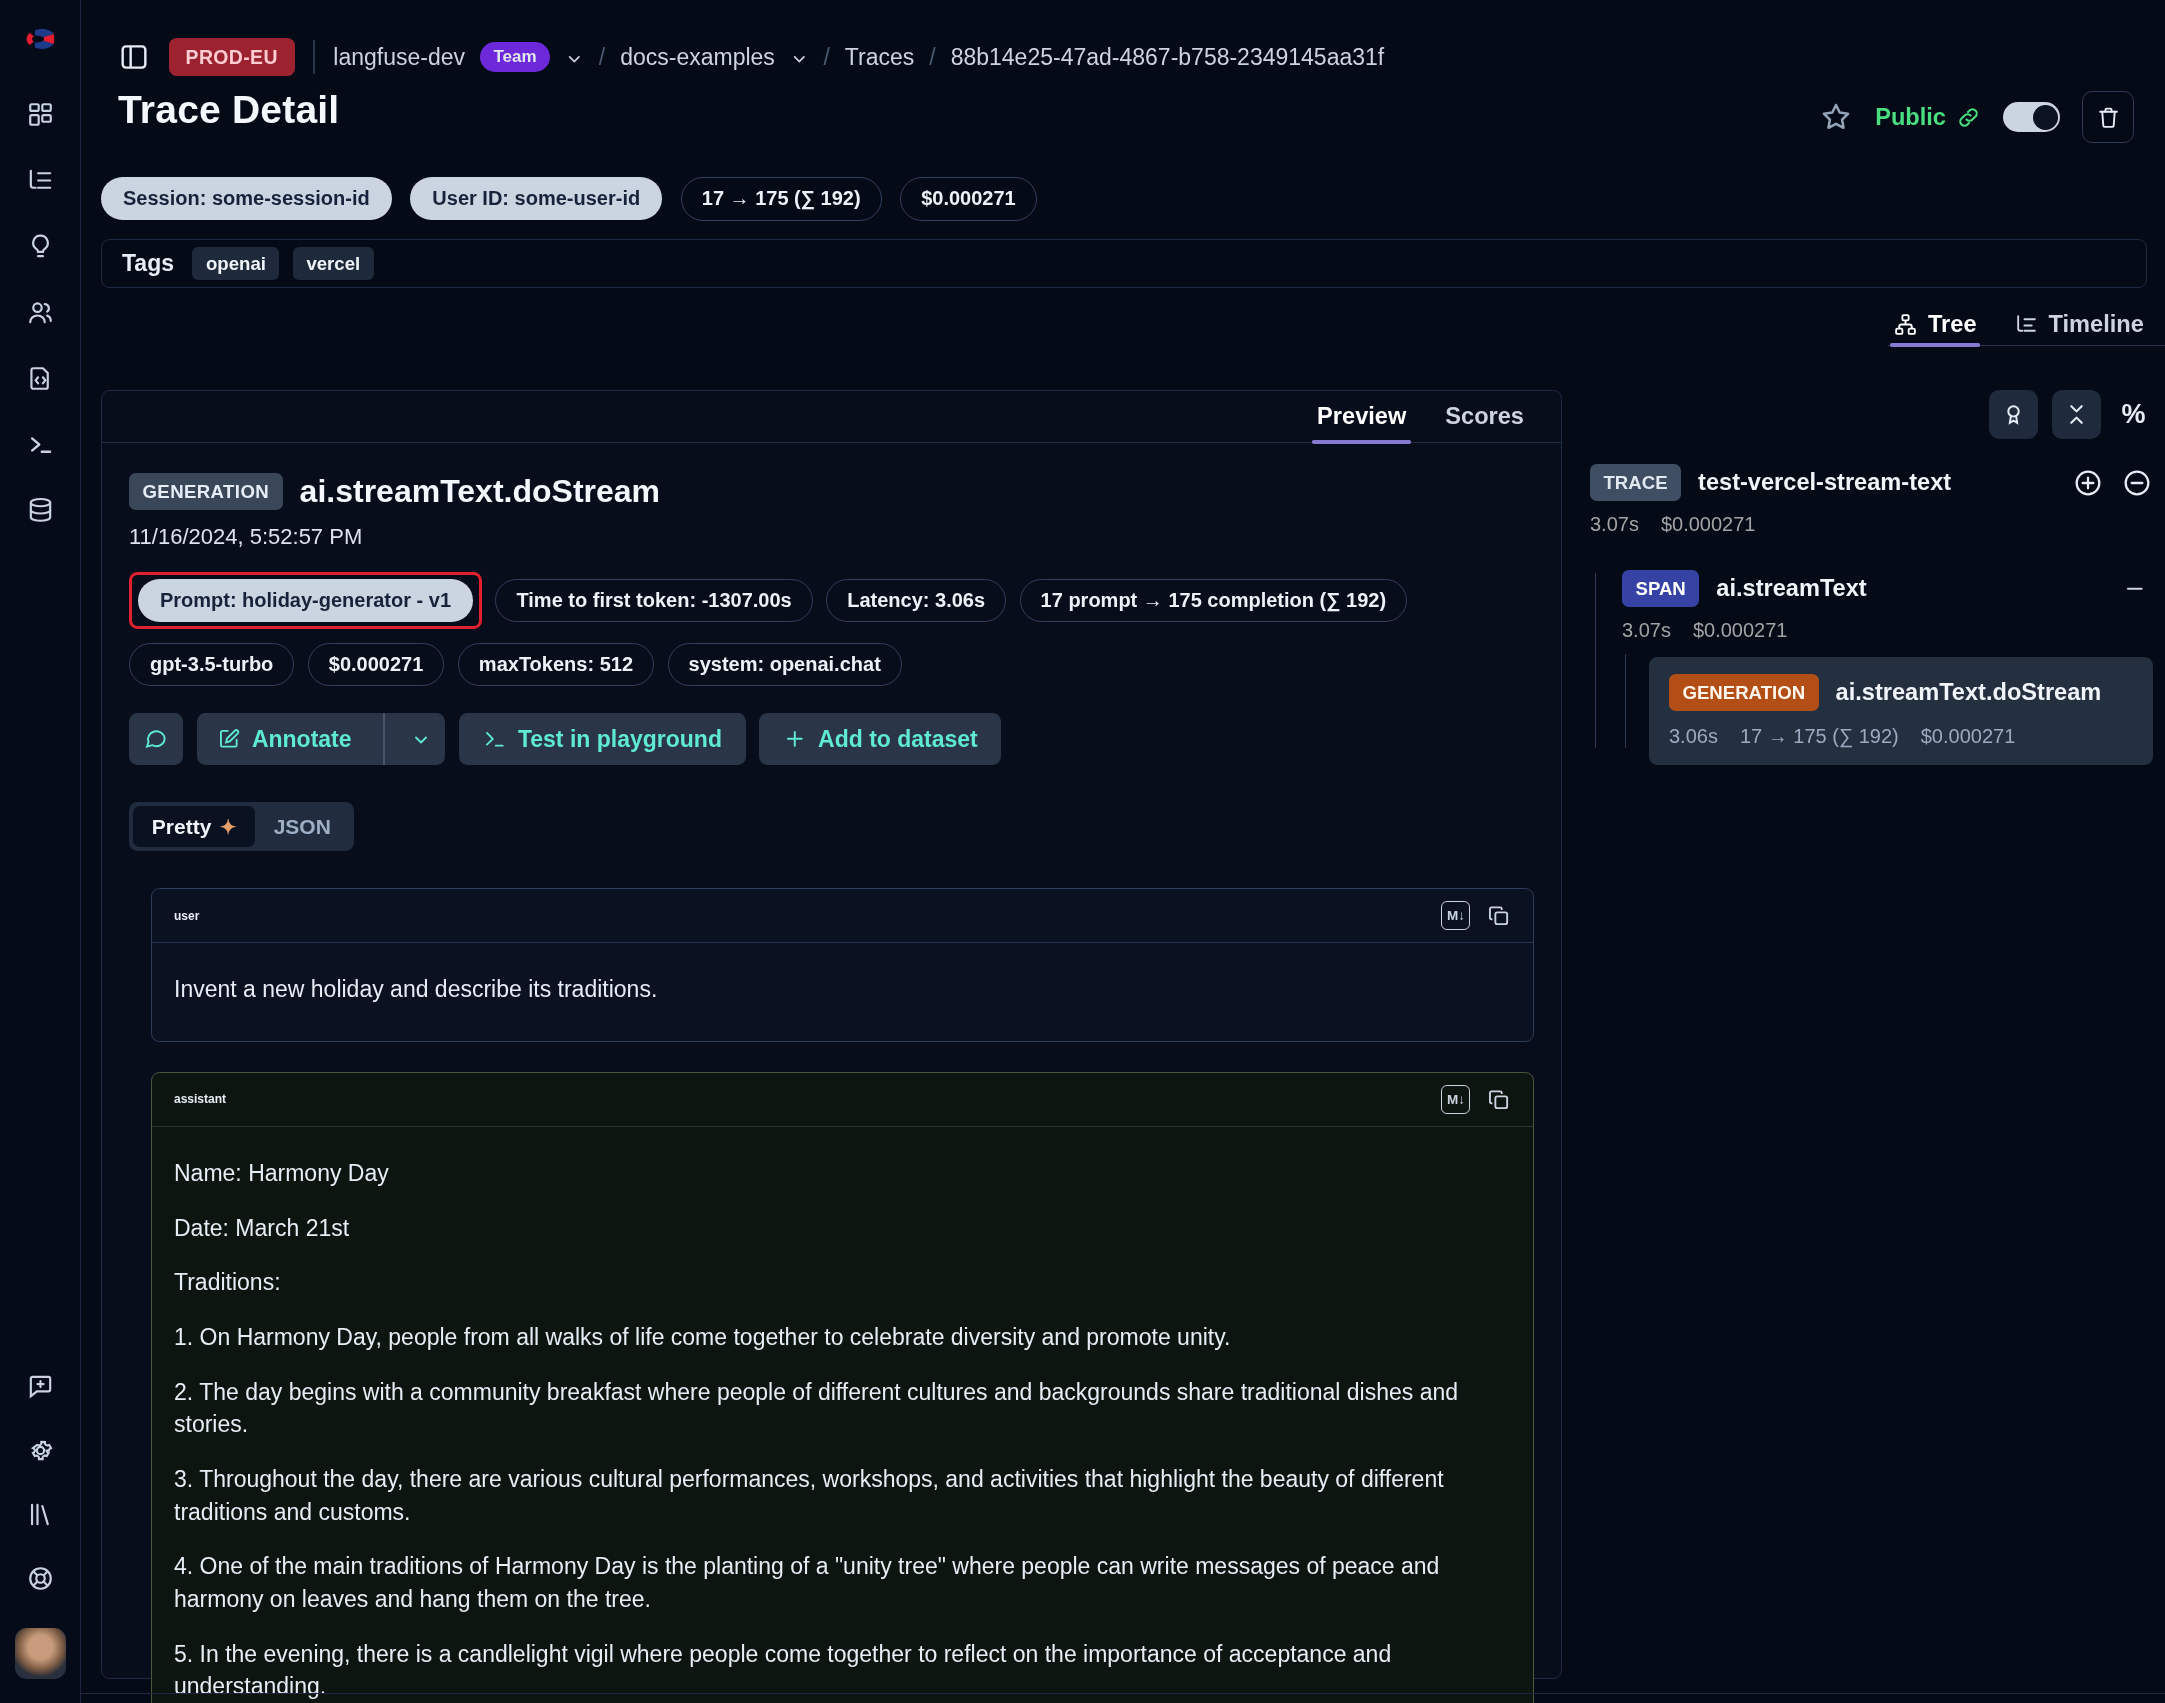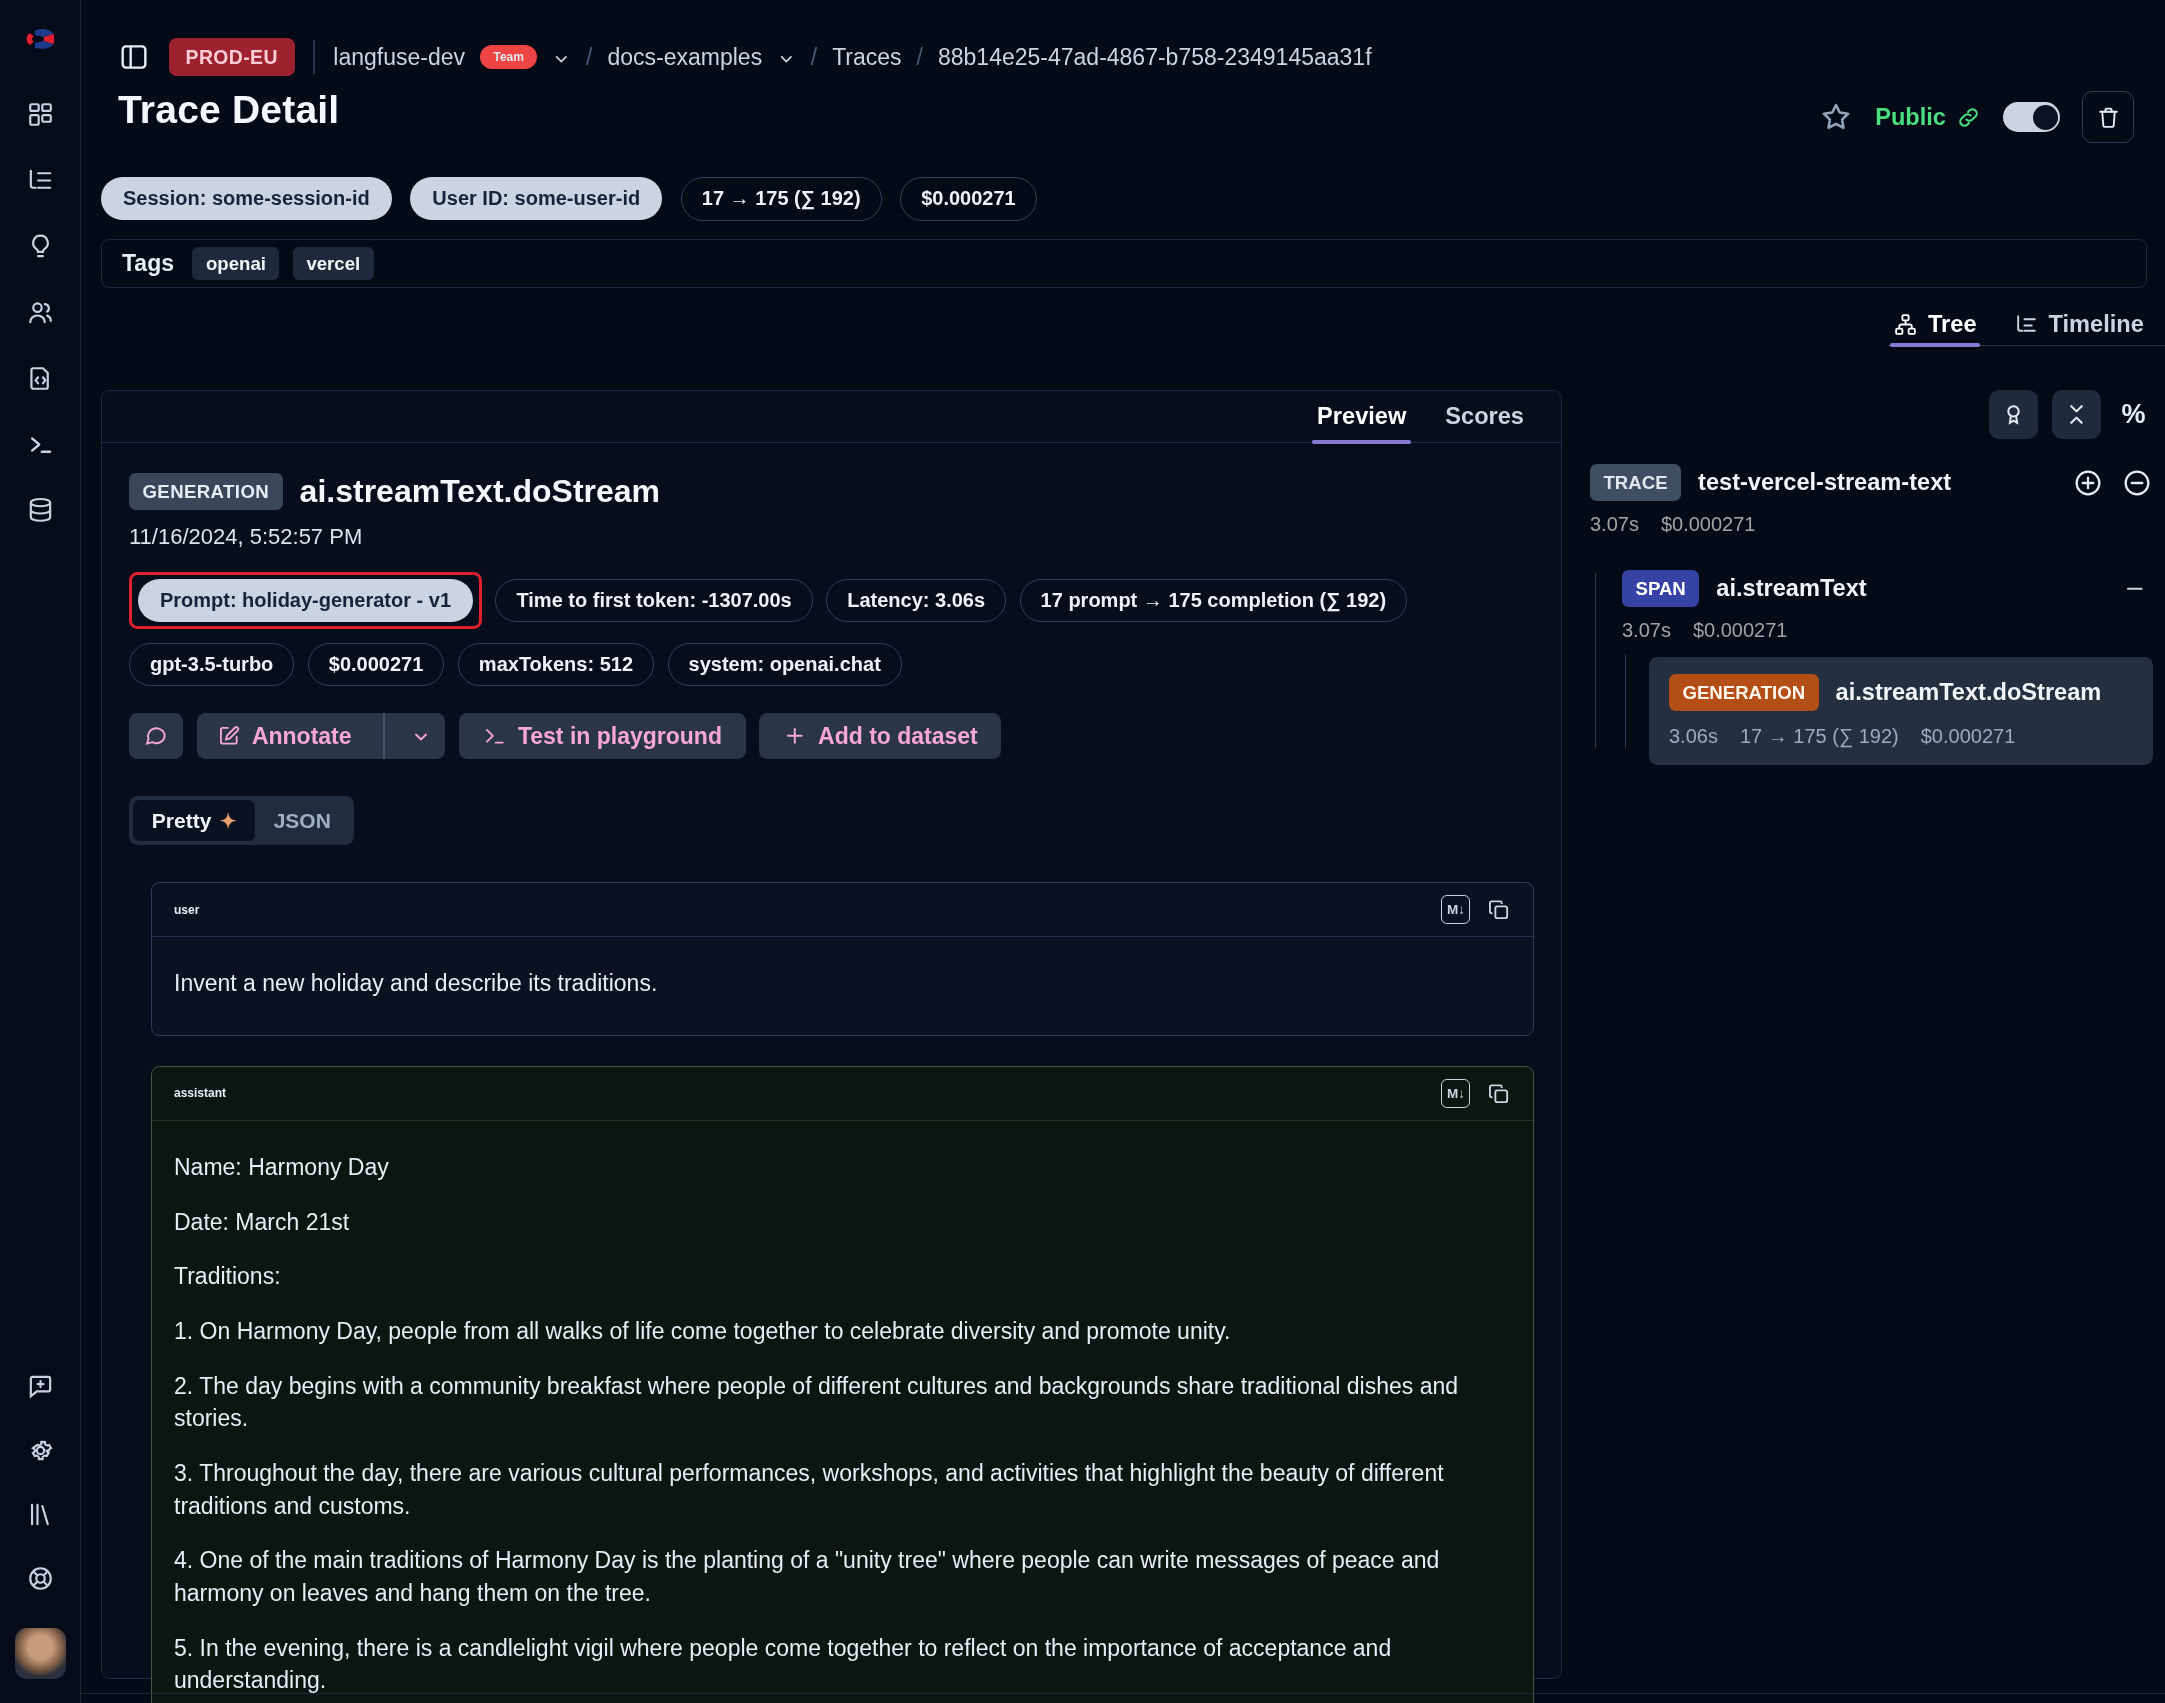--- a/index.html
+++ b/index.html
@@ -17,21 +17,21 @@
   .side-ic svg { width:100%; height:100%; }
   .avatar { width:51px; height:51px; border-radius:11.8px; background:radial-gradient(circle at 50% 38%, #c79b7b 0 30%, #7a5a43 55%, #2a2f3a 72%, #23314d 100%); }
 
   
   .hdr-row { position:absolute; left:118px; top:35px; height:44px; display:flex; align-items:center; gap:18.6px; }
   .panel-toggle { width:32px; height:32px; color:#e6edf6; cursor:pointer; }
   .env-badge { background:#9c2230; color:#fecdd3; font-weight:700; font-size:19.4px; padding:7.6px 17px; border-radius:7.6px; letter-spacing:0.4px; }
   .hdr-sep { width:1.3px; height:34px; background:#26344e; }
   .crumbs { display:flex; align-items:center; gap:15px; font-size:23px; color:#cbd5e1; font-weight:500; }
   .crumb { cursor:pointer; }
-  .team-badge { background:#ef4444; color:#e2e8f0; font-size:12px; font-weight:600; padding:5px 13.5px; border-radius:842px; }
+  .team-badge { background:#6d28d9; color:#e2e8f0; font-size:17px; font-weight:600; padding:5px 13.5px; border-radius:842px; }
   .chev { width:18.6px; height:18.6px; color:#cbd5e1; }
   .slash { color:#4b5a75; font-size:23px; }
 
   .page-title { position:absolute; left:118px; top:88px; font-size:39px; font-weight:700; color:#f4f7fb; letter-spacing:0.2px; }
 
   .hdr-right { position:absolute; right:32px; top:91px; display:flex; align-items:center; gap:22px; }
   .star-btn { width:34px; height:34px; color:#93a3b8; cursor:pointer; }
   .public-link { display:flex; align-items:center; gap:10px; color:#4ade80; font-size:23.6px; font-weight:700; cursor:pointer; }
   .link-ic { width:25px; height:25px; }
   .switch { width:57px; height:30px; background:#cbd5e1; border-radius:842px; position:relative; cursor:pointer; }
@@ -65,21 +65,21 @@
   .gen-head { display:flex; align-items:center; gap:17px; }
   .type-badge { background:#3a4759; color:#e6edf6; font-size:18.6px; font-weight:700; padding:7.6px 13.5px; border-radius:6.7px; letter-spacing:0.4px; }
   .gen-name { font-size:32px; font-weight:700; color:#f4f7fb; }
   .gen-time { margin-top:13.5px; font-size:22px; color:#dbe4ef; }
 
   .badge-row { display:flex; gap:13.5px; align-items:center; margin-top:22px; flex-wrap:wrap; }
   .badge-row2 { margin-top:13.5px; }
   .red-box { border:3.4px solid #e0202f; border-radius:8.4px; padding:4.2px 5.9px; display:inline-flex; }
 
   .actions { display:flex; gap:13.5px; margin-top:27px; align-items:stretch; }
-  .act-btn { background:#2a3548; border:none; color:#f9a8d4; font-family:inherit; font-size:23px; font-weight:600; border-radius:8.4px; display:flex; align-items:center; gap:11.8px; padding:0 23.6px; height:46px; cursor:pointer; }
+  .act-btn { background:#2a3548; border:none; color:#5eead4; font-family:inherit; font-size:23px; font-weight:600; border-radius:8.4px; display:flex; align-items:center; gap:11.8px; padding:0 23.6px; height:52px; cursor:pointer; }
   .icon-btn { width:54px; justify-content:center; padding:0; }
   .act-btn .ic { width:23.6px; height:23.6px; }
   .split { padding:0; overflow:hidden; }
   .split .main { display:flex; align-items:center; gap:11.8px; padding:0 20px; height:100%; }
   .split .sep { width:1.3px; height:100%; background:#46536a; }
   .split .dd { display:flex; align-items:center; justify-content:center; width:49px; height:100%; cursor:pointer; }
 
   .fmt-toggle { margin-top:37px; display:inline-flex; background:#212c3f; border-radius:8.4px; padding:4.2px; align-items:center; }
   .fmt-seg { font-size:21px; font-weight:600; color:#9fb0c6; padding:8.4px 18.6px; border-radius:6.7px; display:flex; gap:8.4px; align-items:center; cursor:pointer;justify-content:space-between; }
   .fmt-seg.active { background:#0a1120; color:#f1f5f9; }

